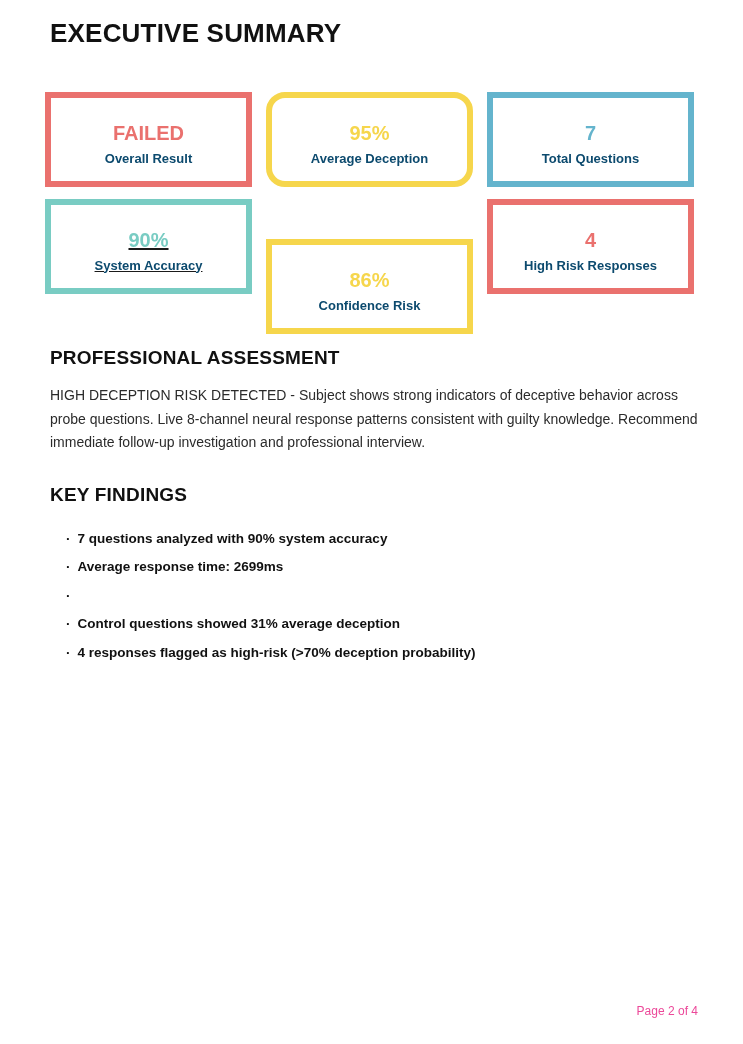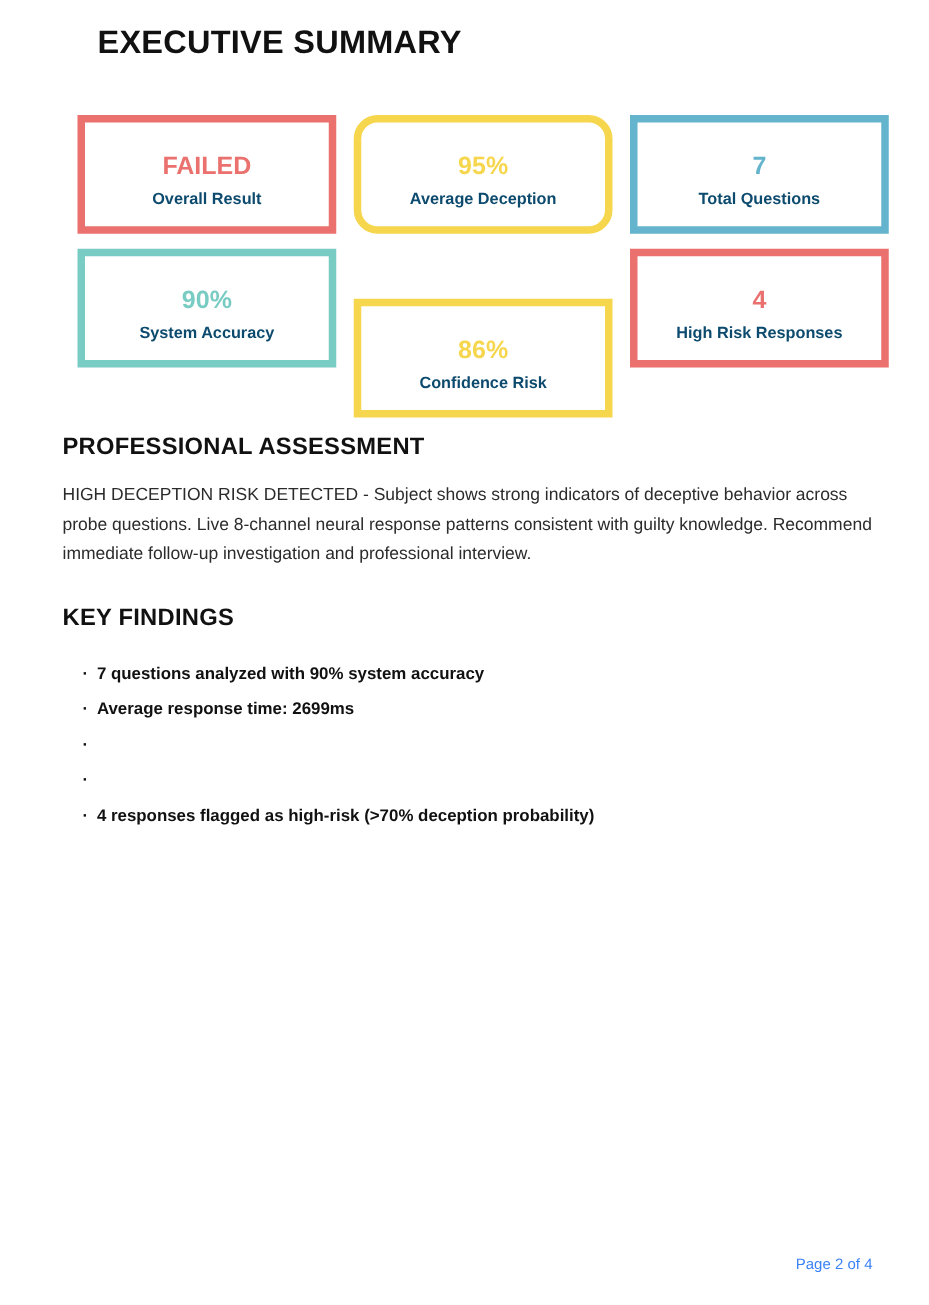--- a/index.html
+++ b/index.html
@@ -13,26 +13,25 @@
   }
   .page { position: absolute; inset: 0; background: #fff; }
 
   .page-title {
     position: absolute;
     left: 50px; top: 18px;
     font-size: 26px;
     font-weight: 700;
     letter-spacing: 0.2px;
     color: #111;
-    margin-left: 28px;
   }
 
   .cards {
     position: absolute;
-    left: 62px; top: 92px;
+    left: 45px; top: 92px;
     width: 649px;
     display: grid;
     grid-template-columns: repeat(3, 1fr);
     column-gap: 14px;
     row-gap: 12px;
   }
   .card {
     height: 95px;
     background: #fff;
     border: 6px solid #ccc;
@@ -92,21 +91,21 @@
   .bullet {
     font-weight: 700;
     margin-right: 7px;
     font-size: 13.5px;
   }
 
   .page-footer {
     position: absolute;
     right: 45px; top: 1004px;
     font-size: 12px;
-    color: #3b82f6;
+    color: #ec4899;
   }
 </style>
 </head>
 <body>
 
 <div class="page">
 
   <h1 class="page-title">EXECUTIVE SUMMARY</h1>
 
   <div class="cards">
@@ -119,21 +118,21 @@
     <div class="card" style="border-color: rgb(246, 214, 76); border-radius: 19px;">
       <div class="card-value" style="color: rgb(246, 214, 76);">95%</div>
       <div class="card-label">Average Deception</div>
     </div>
 
     <div class="card" style="border-color: rgb(100, 180, 205);">
       <div class="card-value" style="color: rgb(100, 180, 205);">7</div>
       <div class="card-label">Total Questions</div>
     </div>
 
-    <div class="card" style="border-color: rgb(121, 204, 195);">
+    <div class="card" style="border-color: rgb(121, 204, 195); text-decoration: underline;">
       <div class="card-value" style="color: rgb(121, 204, 195);">90%</div>
       <div class="card-label">System Accuracy</div>
     </div>
 
     <div class="card" style="border-color: rgb(246, 214, 76); margin-top: 40px;">
       <div class="card-value" style="color: rgb(246, 214, 76);">86%</div>
       <div class="card-label">Confidence Risk</div>
     </div>
 
     <div class="card" style="border-color: rgb(234, 113, 110);">
@@ -156,20 +155,21 @@
     </li>
     <li>
       <span class="bullet">·</span>
       <span>Average response time: 2699ms</span>
     </li>
     <li>
       <span class="bullet">·</span>
     </li>
     <li>
       <span class="bullet">·</span>
+      <span>Control questions showed 31% average deception</span>
     </li>
     <li>
       <span class="bullet">·</span>
       <span>4 responses flagged as high-risk (&gt;70% deception probability)</span>
     </li>
   </ul>
 
   <div class="page-footer">Page 2 of 4</div>
 
 </div>

